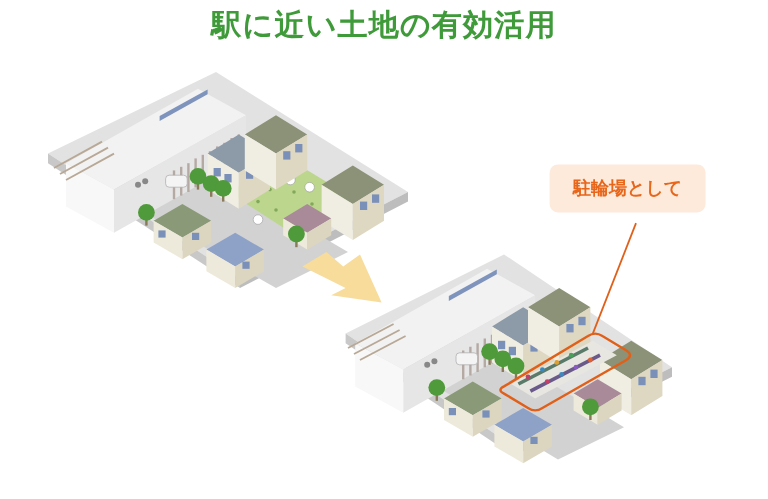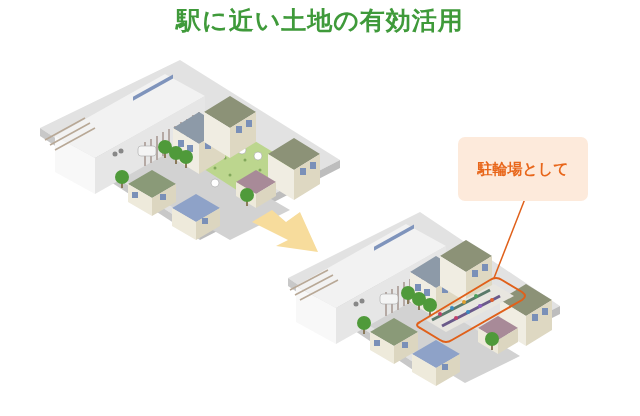--- a/index.html
+++ b/index.html
@@ -1,18 +1,18 @@
 <!DOCTYPE html>
 <html><head>
 <meta charset="utf-8">
 <style>
   html,body{margin:0;padding:0;background:#fff;}
   body{width:640px;height:416px;position:relative;overflow:hidden;font-family:"DejaVu Sans",sans-serif;}
   .title{position:absolute;left:0;top:4px;width:640px;text-align:center;font-size:25px;color:#3f9a3a;letter-spacing:1px;font-weight:bold;}
-  .callout{position:absolute;left:458px;top:137px;width:130px;height:64px;background:#fdeadb;border-radius:7px;display:flex;flex-direction:column;align-items:center;justify-content:center;}
+  .callout{position:absolute;left:458px;top:137px;width:130px;height:40px;background:#fdeadb;border-radius:7px;display:flex;flex-direction:column;align-items:center;justify-content:center;}
   .callout span{color:#e8661a;font-size:15px;font-weight:bold;line-height:19px;}
   svg{position:absolute;left:0;top:0;}
 </style>
 </head>
 <body>
 
 <div class="title">駅に近い土地の有効活用</div>
 
 <svg width="640" height="416" viewBox="0 0 640 416">
   <defs>

